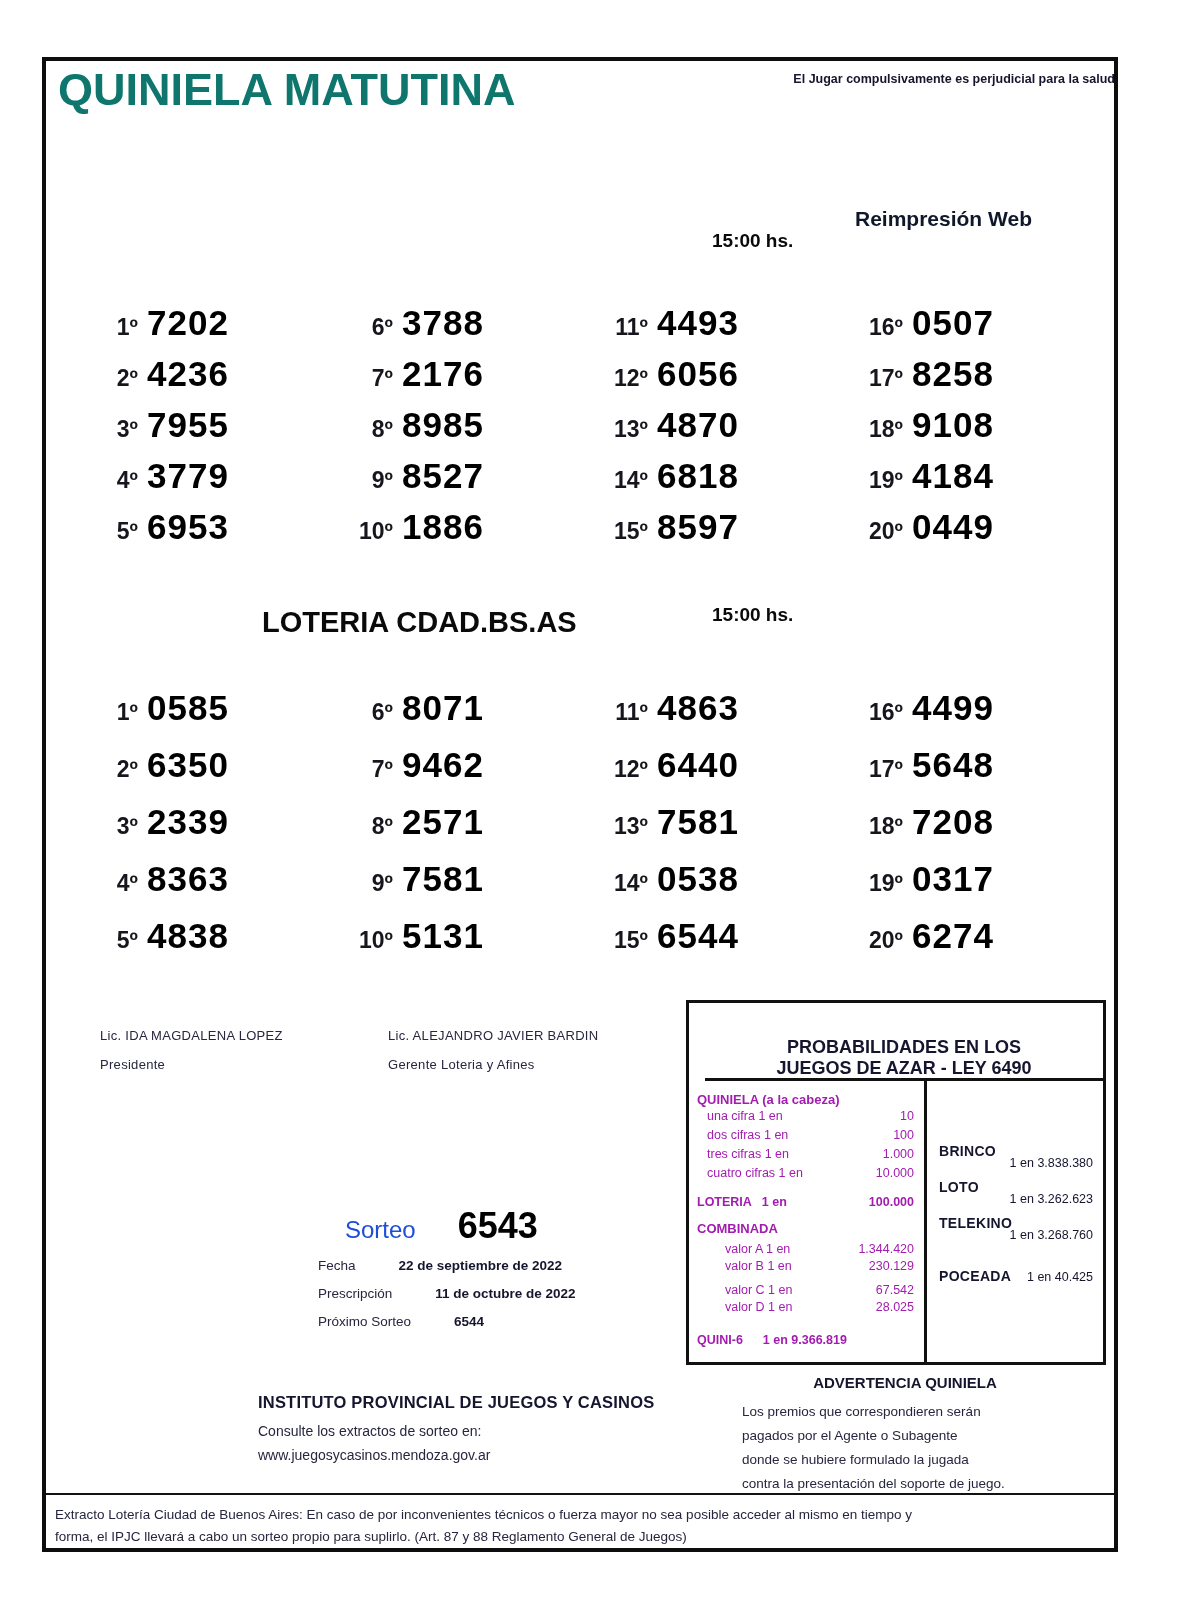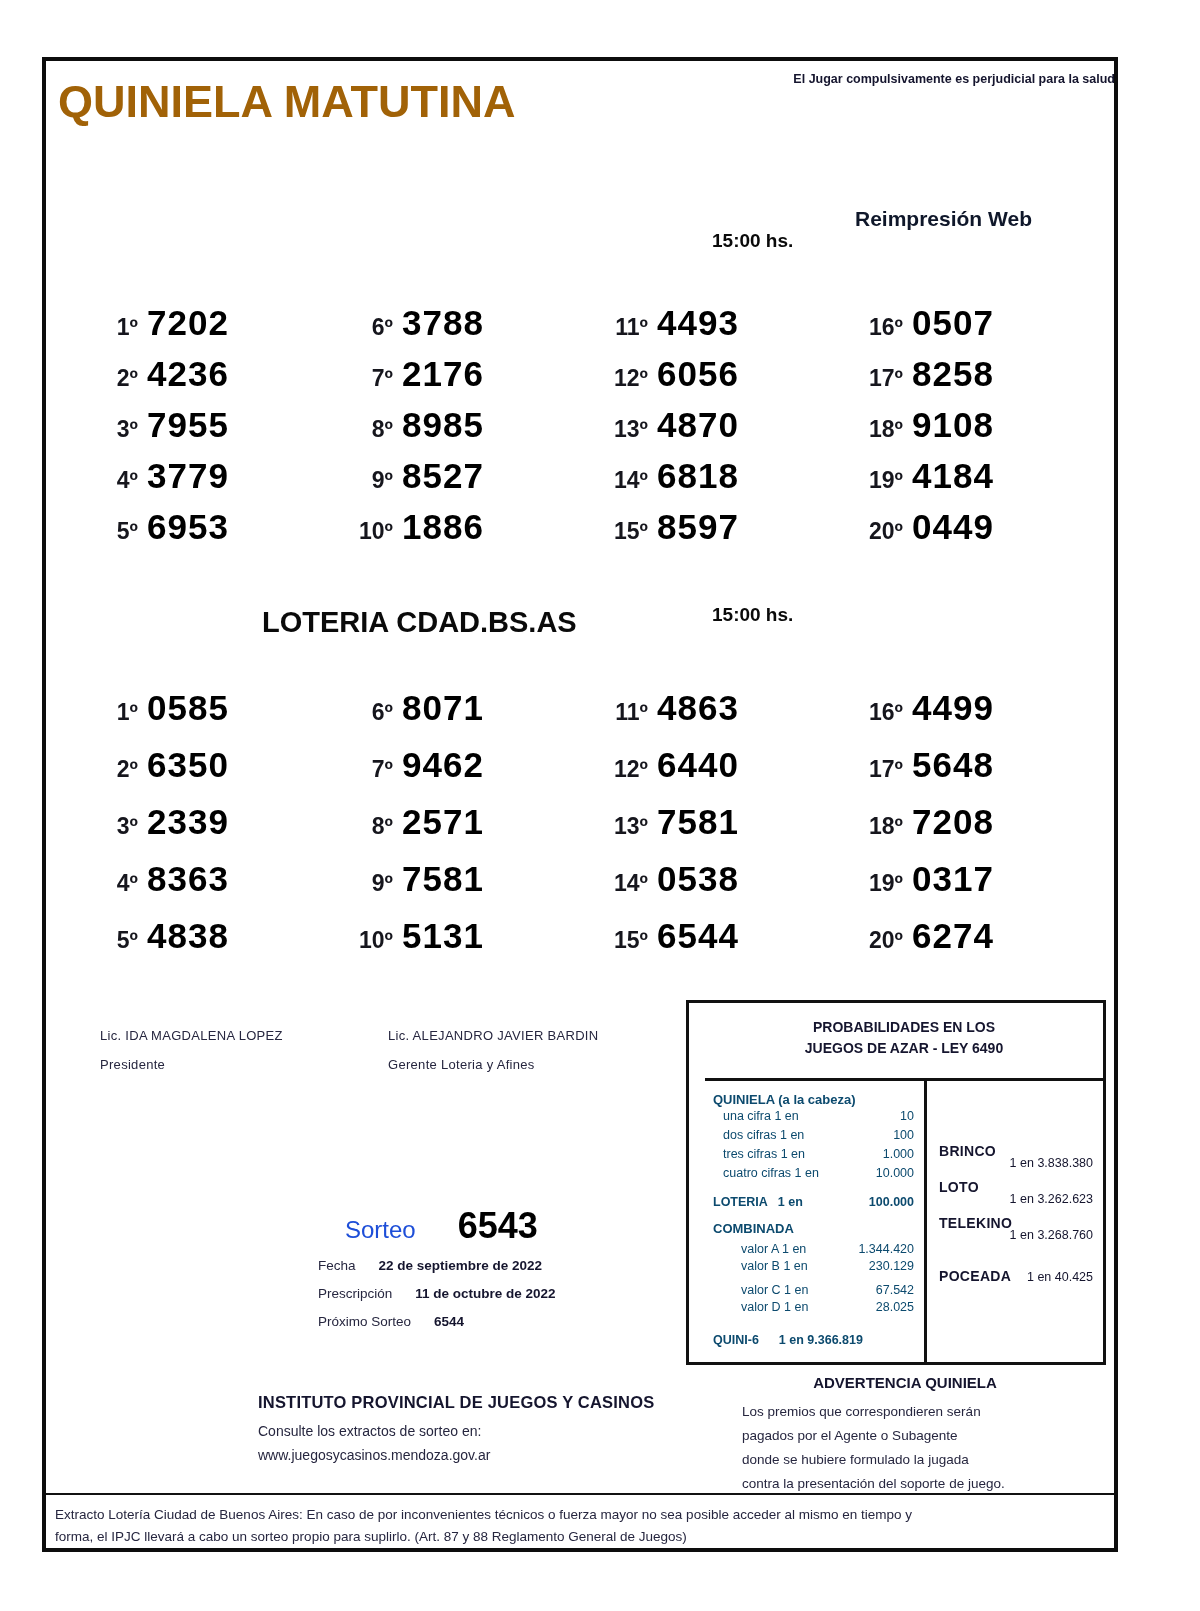--- a/index.html
+++ b/index.html
@@ -2,50 +2,50 @@
 <html><head>
 <meta charset="utf-8">
 <style>
   html,body{margin:0;padding:0;background:#fff;}
   .page{position:relative;width:1200px;height:1611px;background:#ffffff;
         font-family:"Liberation Sans",sans-serif;overflow:hidden;color:#000;}
   .frame{position:absolute;left:42px;top:57px;width:1076px;height:1495px;
          border:4px solid #0d0d0d;box-sizing:border-box;background:#fff;}
   .abs{position:absolute;}
 
-  .title{left:58px;top:76px;font-size:45px;font-weight:bold;letter-spacing:0;color:#a16207;}
+  .title{left:58px;top:64px;font-size:45px;font-weight:bold;letter-spacing:0;color:#0f766e;}
   .health{left:700px;top:72px;width:415px;text-align:right;font-size:12.5px;font-weight:bold;color:#15152e;}
 
   .sec-name{font-size:29px;font-weight:bold;white-space:pre;color:#0a0a0a;}
   .sec-time{font-size:19px;font-weight:bold;color:#0a0a0a;}
   .reimpresion{left:855px;top:207px;font-size:21px;font-weight:bold;color:#0f172a;}
 
   .grid{position:absolute;display:grid;grid-template-columns:repeat(4,255px);}
   .grid1{left:82px;top:303px;grid-auto-rows:51px;}
   .grid2{left:82px;top:688px;grid-auto-rows:57px;}
   .cell{display:flex;align-items:baseline;}
   .pos{width:56px;text-align:right;font-size:23px;font-weight:bold;color:#16161d;}
   .num{margin-left:9px;font-size:35px;font-weight:bold;color:#000;letter-spacing:1px;}
 
   .sig{font-size:13px;color:#26263f;letter-spacing:.3px;}
   .sig .role{margin-top:14px;}
 
   .sorteo-row{left:345px;top:1205px;display:flex;align-items:baseline;}
   .sorteo-label{font-size:24px;color:#1d4ed8;}
   .sorteo-number{font-size:36px;font-weight:bold;margin-left:42px;color:#000;}
-  .inforow{font-size:13.5px;color:#26263f;display:flex;align-items:baseline;}
+  .inforow{font-size:13.5px;color:#26263f;display:flex;align-items:baseline;gap:20px;}
   .inforow .val{font-weight:bold;margin-left:23px;color:#15152e;}
 
   .pbox{left:686px;top:1000px;width:420px;height:365px;border:3px solid #111;
         box-sizing:border-box;display:flex;flex-direction:column;background:#fff;}
   .pbox-header{height:78px;border-bottom:3px solid #111;text-align:center;font-weight:bold;
-               font-size:14px;padding-top:14px;line-height:21px;color:#15152e;box-sizing:border-box;margin-left:16px;}
+               font-size:18px;padding-top:34px;line-height:21px;color:#15152e;box-sizing:border-box;margin-left:16px;}
   .pbox-body{flex:1;display:flex;min-height:0;}
-  .pbox-left{width:238px;border-right:3px solid #111;padding:11px 10px 8px 24px;
-             box-sizing:border-box;font-size:12.5px;color:#0c4a6e;}
+  .pbox-left{width:238px;border-right:3px solid #111;padding:11px 10px 8px 8px;
+             box-sizing:border-box;font-size:12.5px;color:#a21caf;}
   .pbox-right{flex:1;padding:62px 10px 8px 12px;font-size:13px;color:#15152e;box-sizing:border-box;}
   .phead{font-weight:bold;font-size:13px;}
   .prow{display:flex;justify-content:space-between;padding-left:10px;line-height:19px;}
   .prow-main{display:flex;justify-content:space-between;font-weight:bold;margin-top:10px;line-height:19px;align-items:flex-end;}
   .prow-main .lbl{white-space:pre;}
   .crow{display:flex;justify-content:space-between;padding-left:28px;line-height:17px;}
   .crow.gap{margin-top:7px;}
   .quini6{display:flex;margin-top:17px;font-weight:bold;}
   .quini6 .val{margin-left:20px;}
   .pentry{margin-bottom:9px;}

